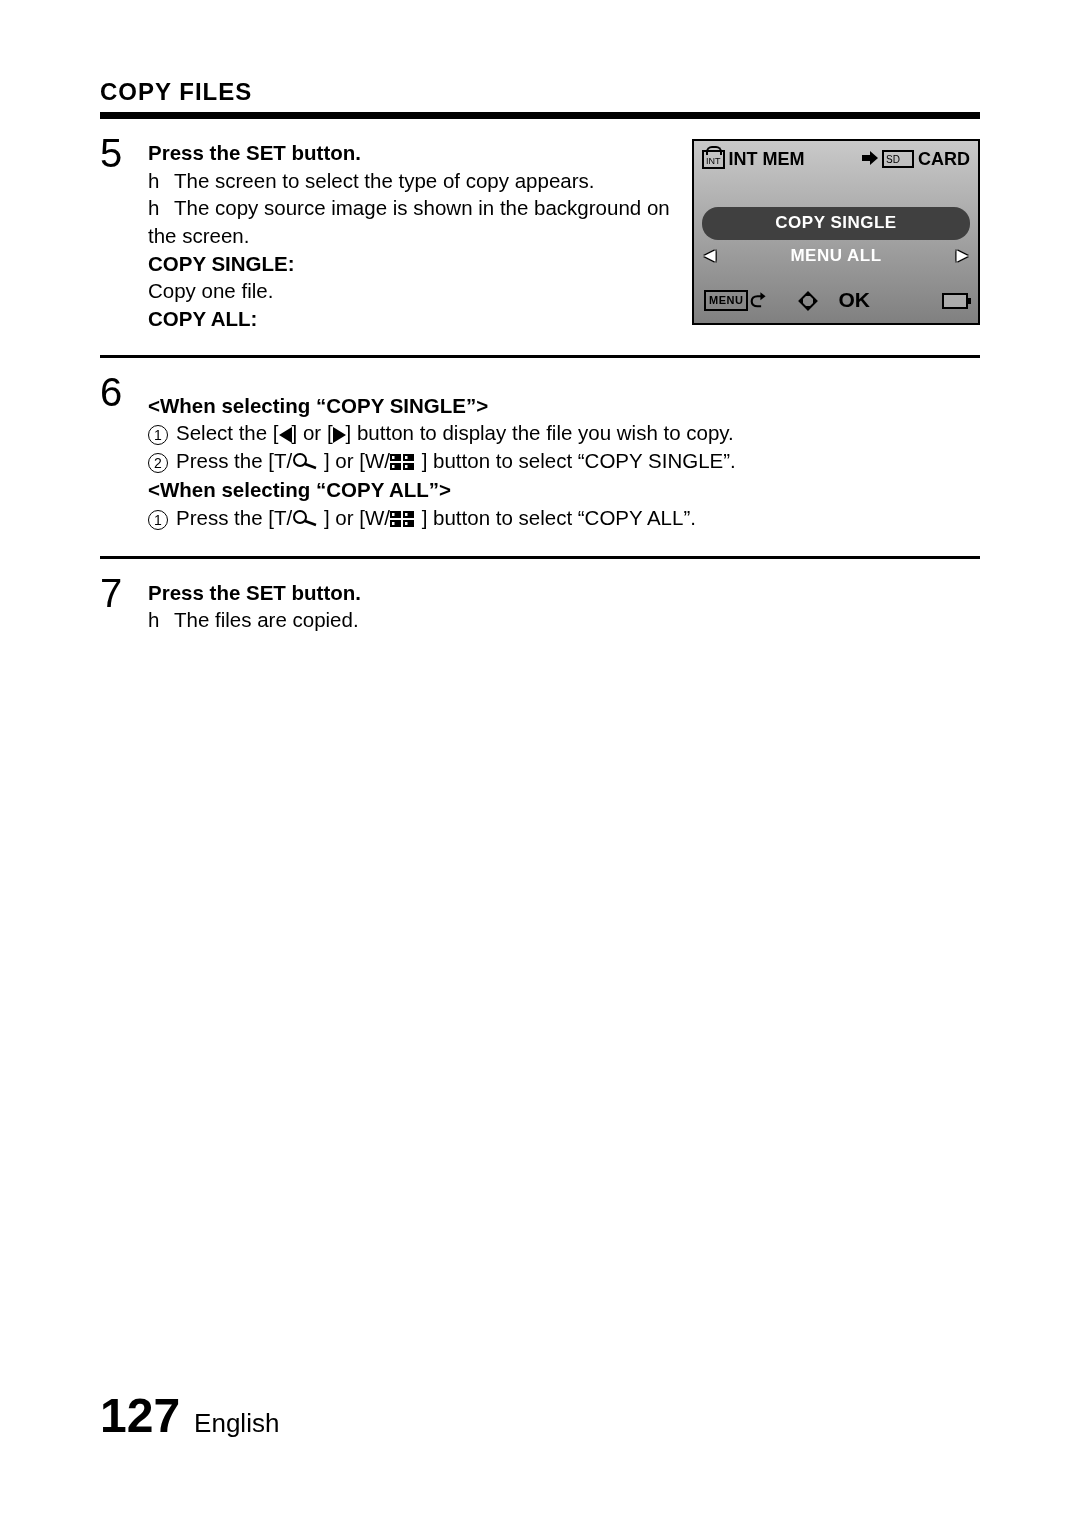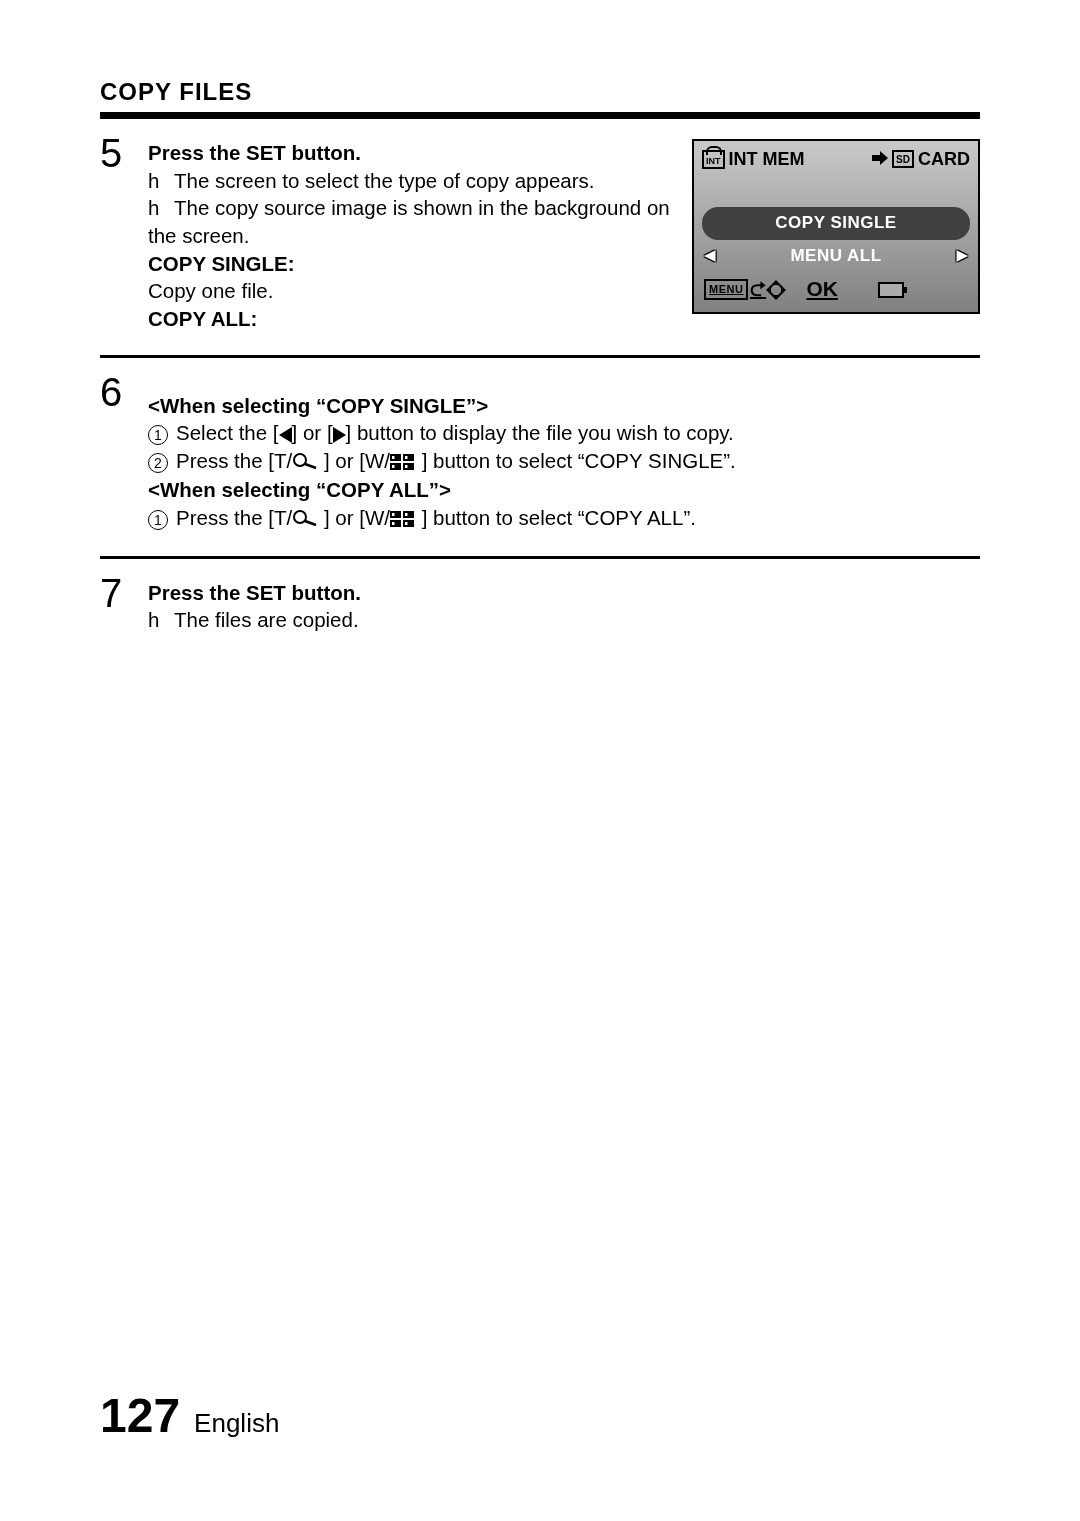--- a/index.html
+++ b/index.html
@@ -59,35 +59,35 @@
     font-family: Arial, Helvetica, sans-serif;
     position: relative;
     padding: 6px 8px 8px 8px;
   }
   .cam-top {
     display:flex; align-items:center; justify-content:space-between;
     font-weight:bold; font-size:18px; color:#000;
     margin-bottom: 18px;
   }
   .cam-top-left, .cam-top-right { display:flex; align-items:center; gap:4px; }
-  .icon-box { display:inline-block; border:2px solid #000; font-size:10px; font-weight:bold; padding:1px 2px; line-height:1; background:rgba(255,255,255,0); vertical-align:middle;}
+  .icon-box { display:inline-block; border:2px solid #000; font-size:10px; font-weight:normal; padding:1px 2px; line-height:1; background:rgba(255,255,255,0); vertical-align:middle;}
   .icon-int { font-size:9px; padding:5px 2px 1px 2px; position:relative;}
   .icon-int:before{ content:""; position:absolute; top:-6px; left:2px; width:12px; height:7px; border:2px solid #000; border-bottom:none; border-radius:6px 6px 0 0;}
-  .icon-sd { position:relative; padding:3px 2px 1px 2px;}
+  .icon-sd { position:relative; padding:3px 12px 1px 2px;}
   .icon-sd:before{ content:""; position:absolute; top:-5px; right:2px; width:0; height:0;}
   .cam-opt {
     text-align:center; color:#fff; font-weight:bold;
     font-size:17px; padding:5px 0; letter-spacing:0.5px;border-radius:16px;
   }
   .cam-opt.sel { background:#404040; }
   .cam-arrows { display:flex; justify-content:space-between; align-items:center; margin-top:-28px; margin-bottom:4px; padding:0 2px;}
   .cam-arrows .tri { color:#fff; font-size:15px; text-shadow:1px 1px 0 #000,-1px -1px 0 #000,1px -1px 0 #000,-1px 1px 0 #000;}
   .cam-bot {
-    display:flex; align-items:center; justify-content:flex-start;
-    margin-top:10px; padding:0 2px;text-decoration:underline;
+    display:flex; align-items:center; justify-content:space-between;
+    margin-top:21px; padding:0 2px;
   }
   .menu-badge { display:flex; align-items:center; gap:2px;}
   .menu-box { border:2px solid #000; font-size:11px; font-weight:bold; padding:1px 3px; background:transparent; letter-spacing:0.5px;}
   .return-icon { font-size:20px; font-weight:bold; display:inline-block; transform:scaleX(-1);}
   .ok-group { display:flex; align-items:center; gap:20px; font-weight:bold; font-size:21px; margin-right:40px;}
   .nav-diamond { display:inline-block; width:20px; height:20px; position:relative; }
   .nav-diamond svg { display:block; }
   .batt { width:26px; height:16px; border:2px solid #000; position:relative; background:rgba(255,255,255,0.3);}
   .batt:after{ content:""; position:absolute; right:-5px; top:3px; width:3px; height:6px; background:#000;}
   .batt:before{ content:""; position:absolute; left:0; top:0; width:0; height:100%; background:#000;}

